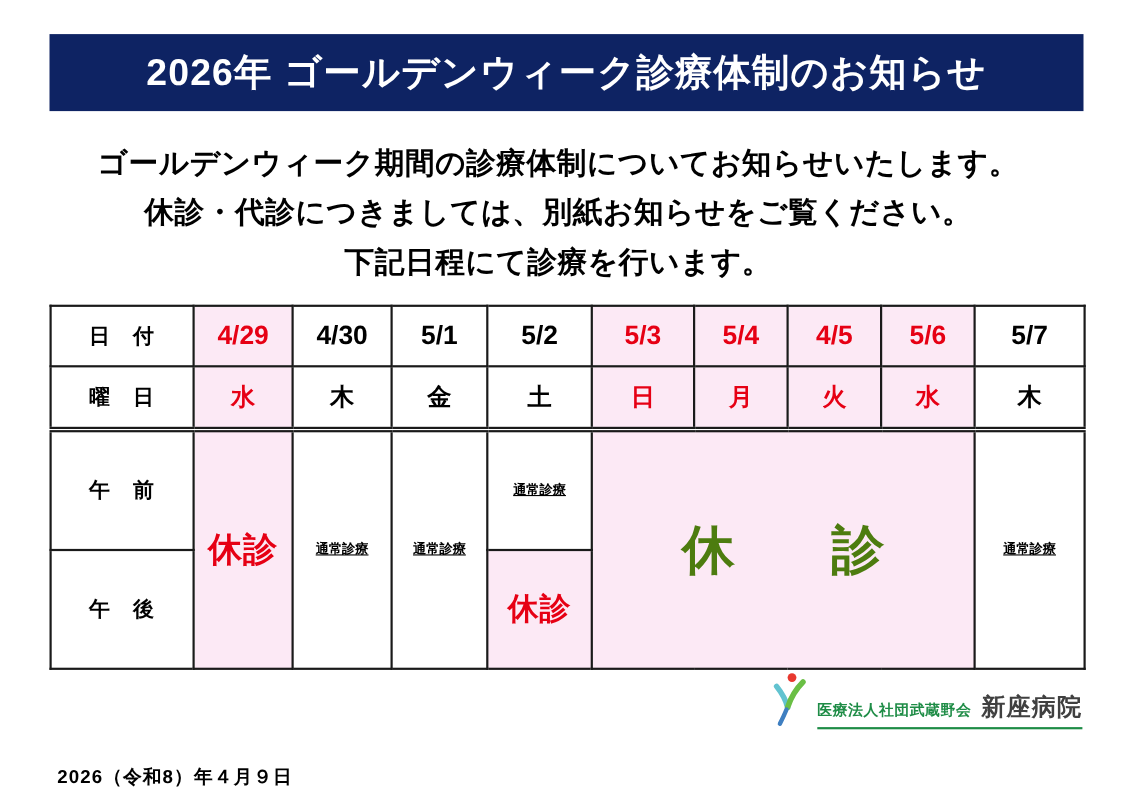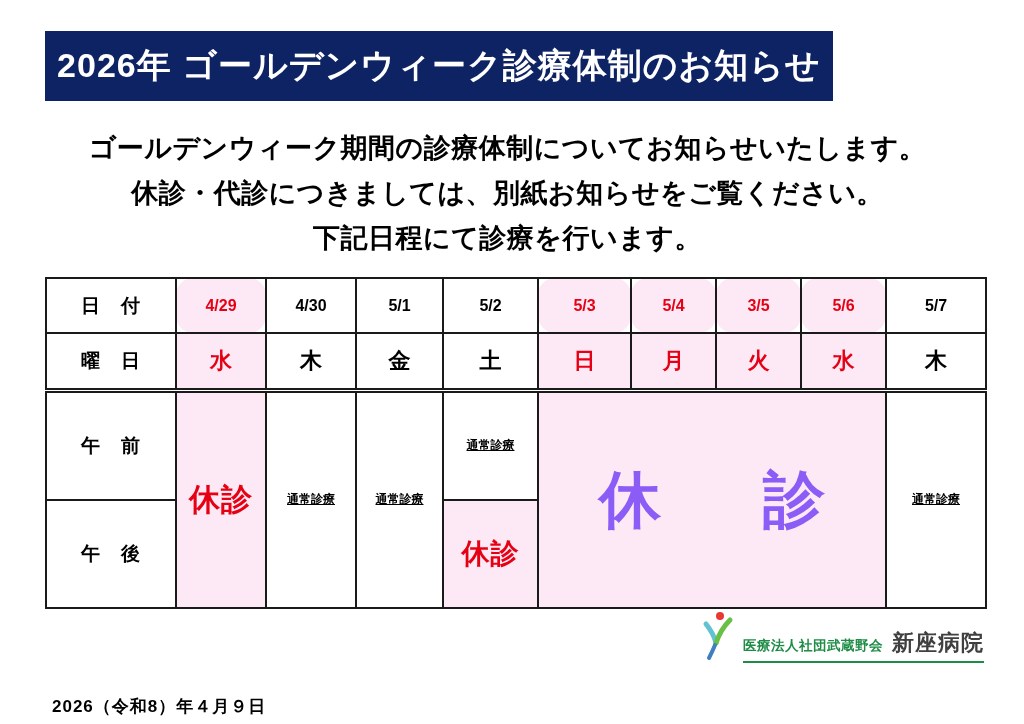--- a/index.html
+++ b/index.html
@@ -5,21 +5,21 @@
   html, body { margin: 0; padding: 0; background: #ffffff; }
   body {
     width: 1024px; height: 724px;
     font-family: "Liberation Sans", sans-serif;
     color: #000;
   }
   .page { position: relative; width: 1024px; height: 724px; overflow: hidden; background: #fff; }
 
   
   .banner {
-    position: absolute; left: 45px; top: 31px; width: 788px; height: 70px;
+    position: absolute; left: 45px; top: 31px; width: 940px; height: 70px;
     background: #0e2363;
     display: flex; align-items: center; justify-content: center;
   }
   .banner .title {
     color: #ffffff; font-size: 34px; font-weight: bold; letter-spacing: 1px;
     white-space: nowrap;
   }
 
   
   .intro {
@@ -37,26 +37,26 @@
   table.schedule td {
     border: 2px solid #1a1a1a;
     text-align: center; vertical-align: middle;
     font-weight: bold; padding: 0; overflow: hidden;
     background: #ffffff;
   }
   td.lblcol { border-right: 5px double #1a1a1a; font-size: 19px; letter-spacing: 1px; }
   tr.day-row td { border-bottom: 5px double #1a1a1a; }
   .pink { background: #fce9f5 !important; }
   .red  { color: #e60014; }
-  .date-cell { font-size: 16px; border-radius: 17px; }
+  .date-cell { font-size: 24px; }
   .day-cell  { font-size: 22px; }
   .normal-cell { font-size: 12px; text-decoration: underline; }
   .closed-md  { font-size: 31px; color: #e60014; letter-spacing: 1px; }
   .closed-sm  { font-size: 28px; color: #e60014; letter-spacing: 1px; }
-  .closed-big { font-size: 62px; color: #8b5cf6; letter-spacing: 20px; text-indent: 20px; }
+  .closed-big { font-size: 48px; color: #4d7c0f; letter-spacing: 20px; text-indent: 20px; }
 
   
   .issue-date {
     position: absolute; left: 52px; top: 651px;
     font-size: 17px; font-weight: bold; letter-spacing: 1px; margin-top: 44px;
   }
   .logo {
     position: absolute; right: 40px; top: 611px;
     display: flex; align-items: flex-end;
   }
@@ -98,21 +98,21 @@
     </colgroup>
     <tbody>
         <tr style="height:55px;">
       <td class="lblcol">日　付</td>
       <td class="date-cell pink red">4/29</td>
       <td class="date-cell">4/30</td>
       <td class="date-cell">5/1</td>
       <td class="date-cell">5/2</td>
       <td class="date-cell pink red">5/3</td>
       <td class="date-cell pink red">5/4</td>
-      <td class="date-cell pink red">3/5</td>
+      <td class="date-cell pink red">4/5</td>
       <td class="date-cell pink red">5/6</td>
       <td class="date-cell">5/7</td>
     </tr>
     <tr class="day-row" style="height:57px;padding-left:38px;">
       <td class="lblcol">曜　日</td>
       <td class="day-cell pink red">水</td>
       <td class="day-cell">木</td>
       <td class="day-cell">金</td>
       <td class="day-cell">土</td>
       <td class="day-cell pink red">日</td>

